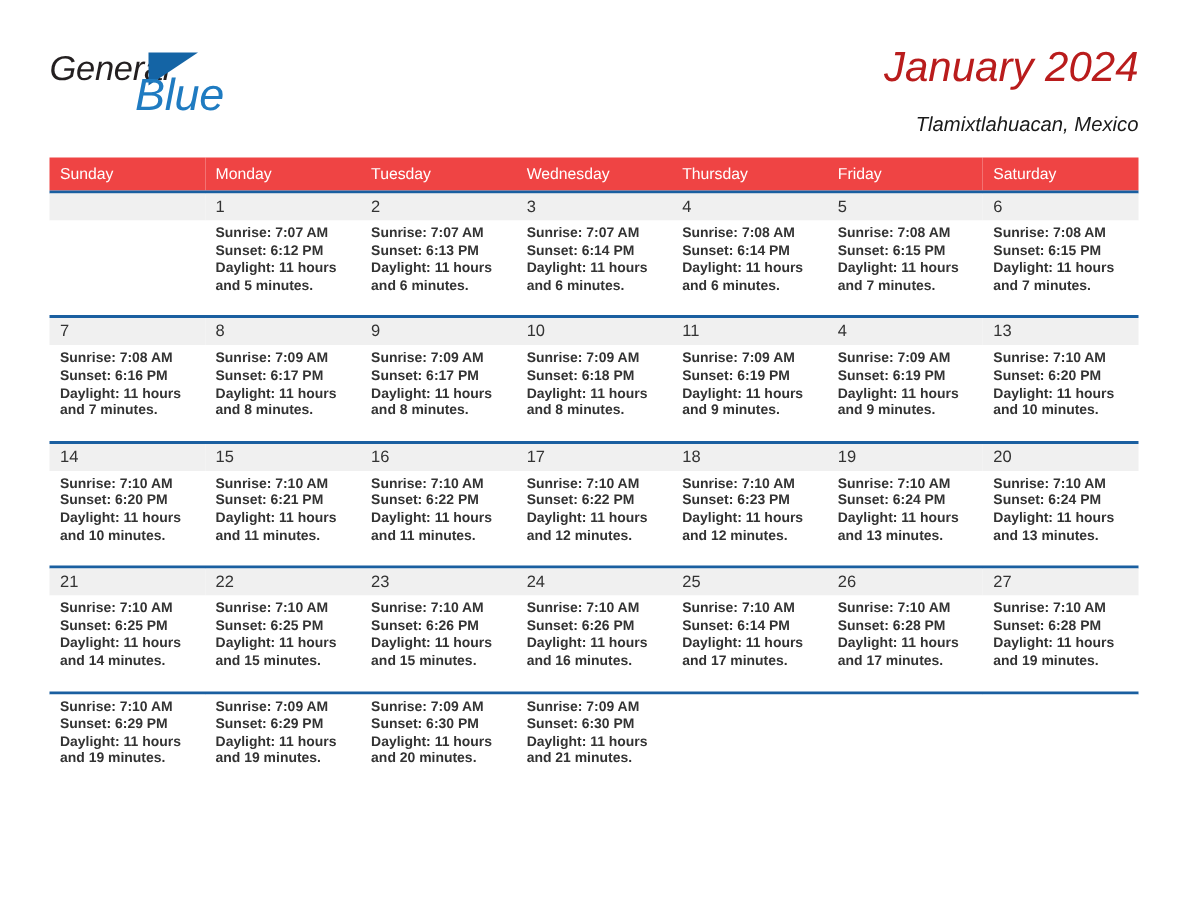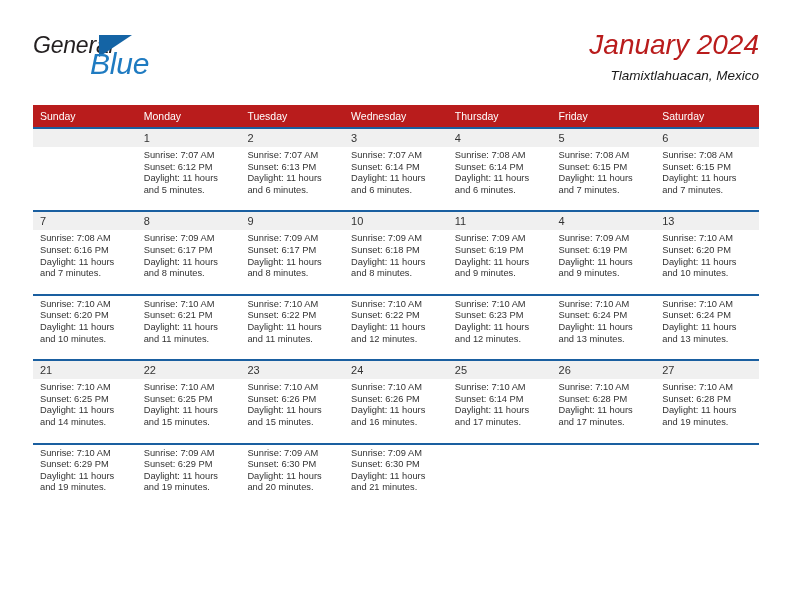--- a/index.html
+++ b/index.html
@@ -71,34 +71,34 @@
     font-size: 28px;
     font-weight: normal;
     color: #b91c1c;
     line-height: 34px;
     letter-spacing: 0px;
   }
   .cal-subtitle {
     font-size: 13.5px;
     color: #1a1a1a;
     line-height: 22px;
-    margin-top: 3px;
+    margin-top: 10px;
   }
 
   
   .calendar {
     position: absolute;
     left: 33px;
     top: 105px;
     width: 726px;
     border-collapse: collapse;
     table-layout: fixed;
   }
   .calendar th {
-    background: #b91c1c;
+    background: #ef4444;
     color: #ffffff;
     font-size: 10.5px;
     font-weight: normal;
     text-align: left;
     padding: 5px 0 5px 7px;
     height: 19px;
     line-height: 12px;
   }
   .week-sep td {
     padding: 0;
@@ -116,20 +116,21 @@
   }
   .daynum-row td.empty { background: #f0f0f0; }
   .detail-row td {
     background: #ffffff;
     font-size: 9.3px;
     color: #333333;
     padding: 3px 4px 6px 7px;
     height: 55px;
     vertical-align: top;
     line-height: 11.6px;
+    font-weight: bold;
   }
   .detail-row td .ln { display: block; white-space: nowrap; }
   .spacer-row td { height: 8px; padding: 0; background: #ffffff; }
 </style>
 </head>
 <body>
 
 <div class="page">
 
   <div class="masthead">
@@ -269,20 +270,29 @@
             <span class="ln">Daylight: 11 hours</span>
             <span class="ln">and 10 minutes.</span>
           </td>
         </tr>
         <tr class="spacer-row">
           <td colspan="7"></td>
         </tr>
         <tr class="week-sep">
           <td colspan="7"></td>
         </tr>
+        <tr class="daynum-row">
+          <td>14</td>
+          <td>15</td>
+          <td>16</td>
+          <td>17</td>
+          <td>18</td>
+          <td>19</td>
+          <td>20</td>
+        </tr>
         <tr class="detail-row">
           <td>
             <span class="ln">Sunrise: 7:10 AM</span>
             <span class="ln">Sunset: 6:20 PM</span>
             <span class="ln">Daylight: 11 hours</span>
             <span class="ln">and 10 minutes.</span>
           </td>
           <td>
             <span class="ln">Sunrise: 7:10 AM</span>
             <span class="ln">Sunset: 6:21 PM</span>

